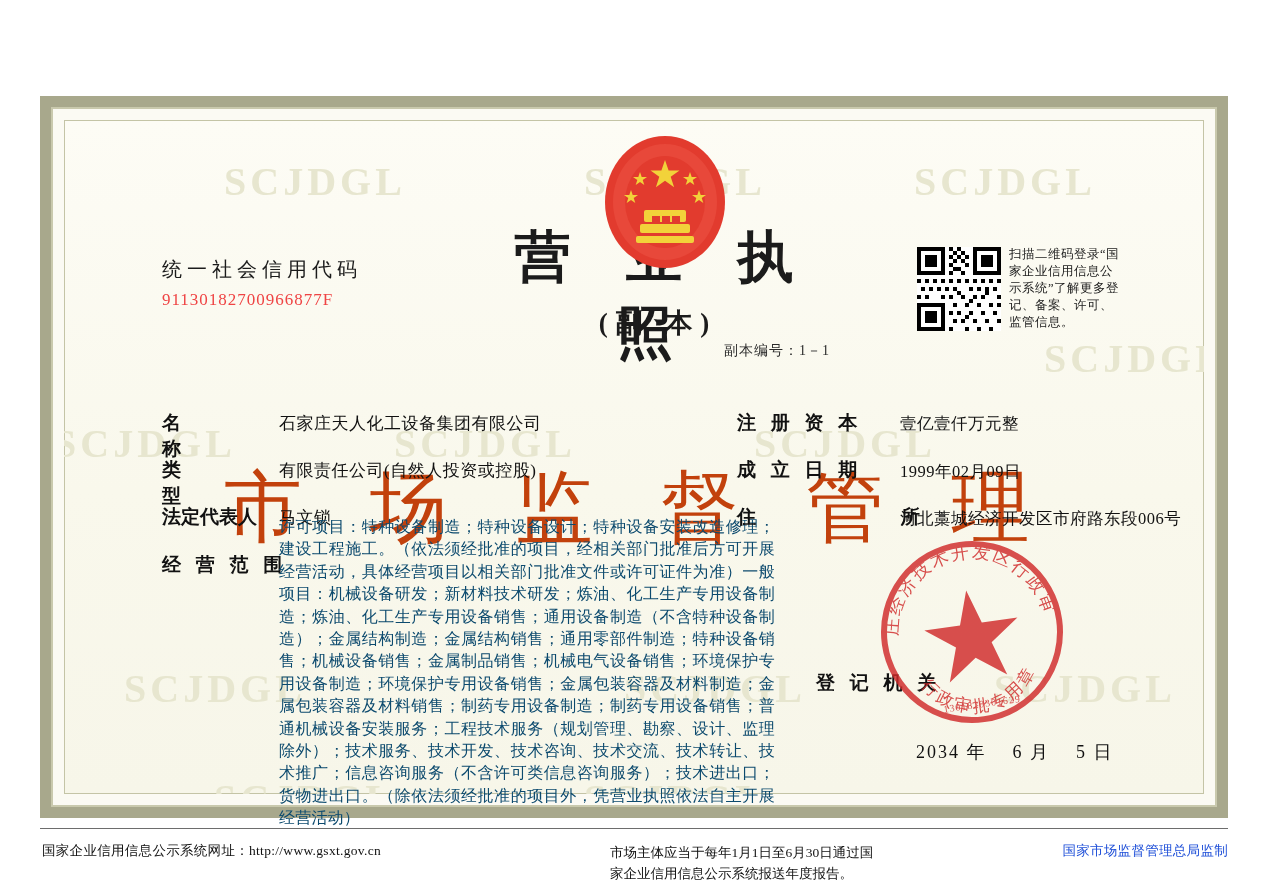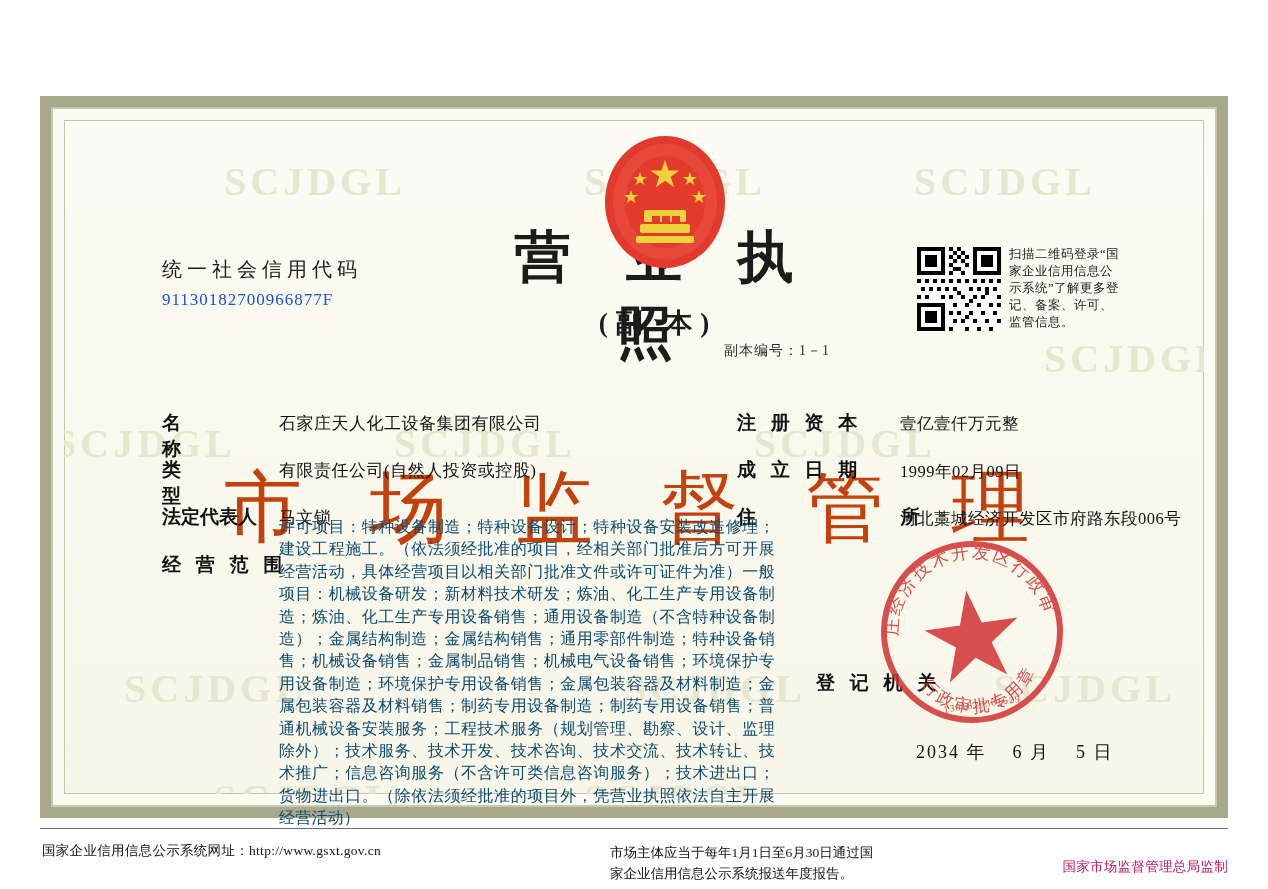--- a/index.html
+++ b/index.html
@@ -132,21 +132,21 @@
     font-size: 20px;
     letter-spacing: 5px;
     color: #1b1b1b;
   }
   .credit-code {
     position: absolute;
     left: 98px;
     top: 170px;
     font-size: 17px;
     letter-spacing: 1px;
-    color: #1d4ed8;
+    color: #ef4444;
     font-family: "Liberation Serif", serif;
   }
 
   
   .qr {
     position: absolute;
     left: 853px;
     top: 127px;
     width: 84px;
     height: 84px;
@@ -273,23 +273,22 @@
     font-size: 13.5px;
     line-height: 21px;
     color: #111;
     text-align: left;
   }
   .f-right {
     position: absolute;
     right: 40px;
     top: 14px;
     font-size: 13.5px;
-    color: #be185d;
+    color: #1d4ed8;
     letter-spacing: 0.3px;
-    margin-top: 16px;
   }
 </style>
 </head>
 <body>
 
 <div class="cert">
   <div class="frame-outer"></div>
   <div class="frame-mid"></div>
   <div class="frame-inner"></div>
 

